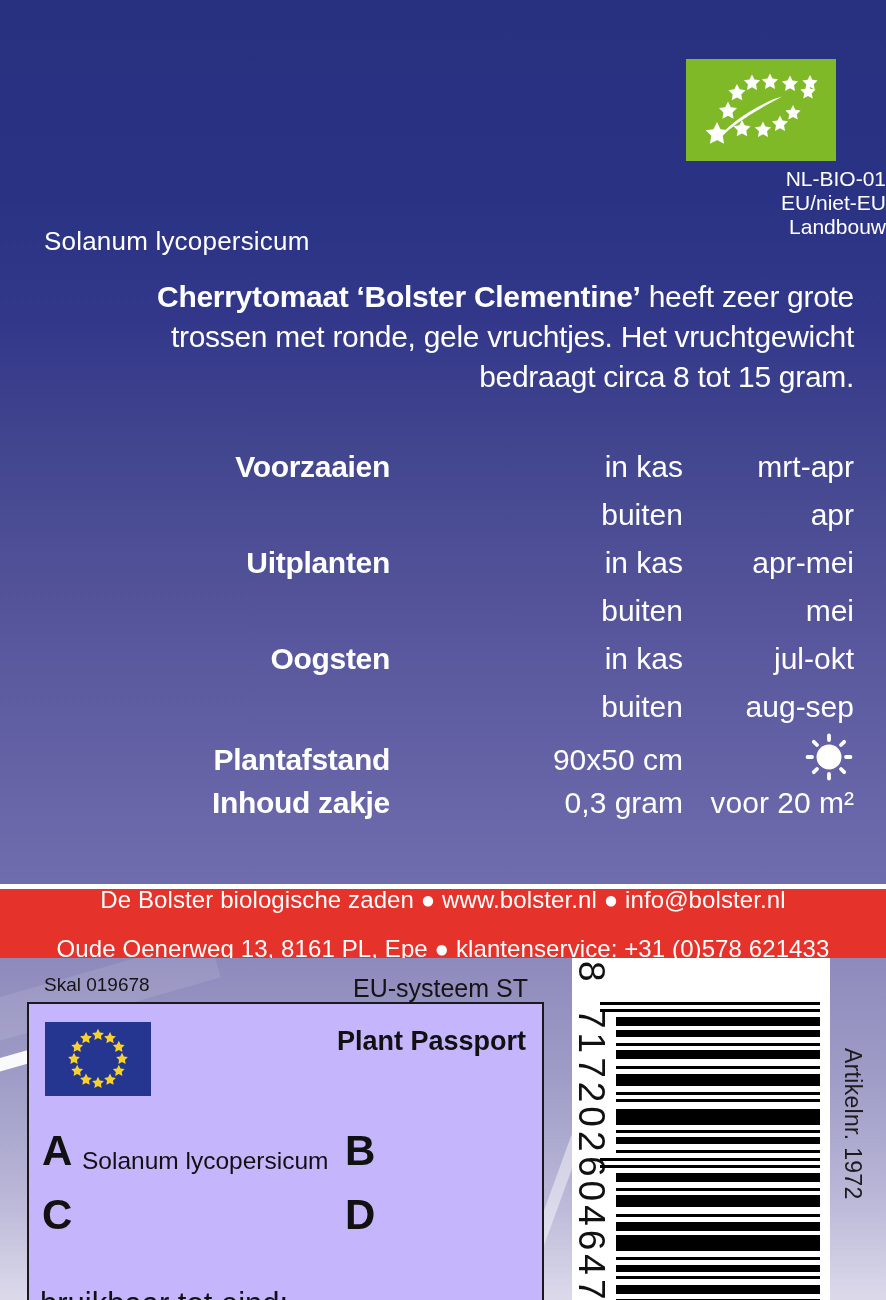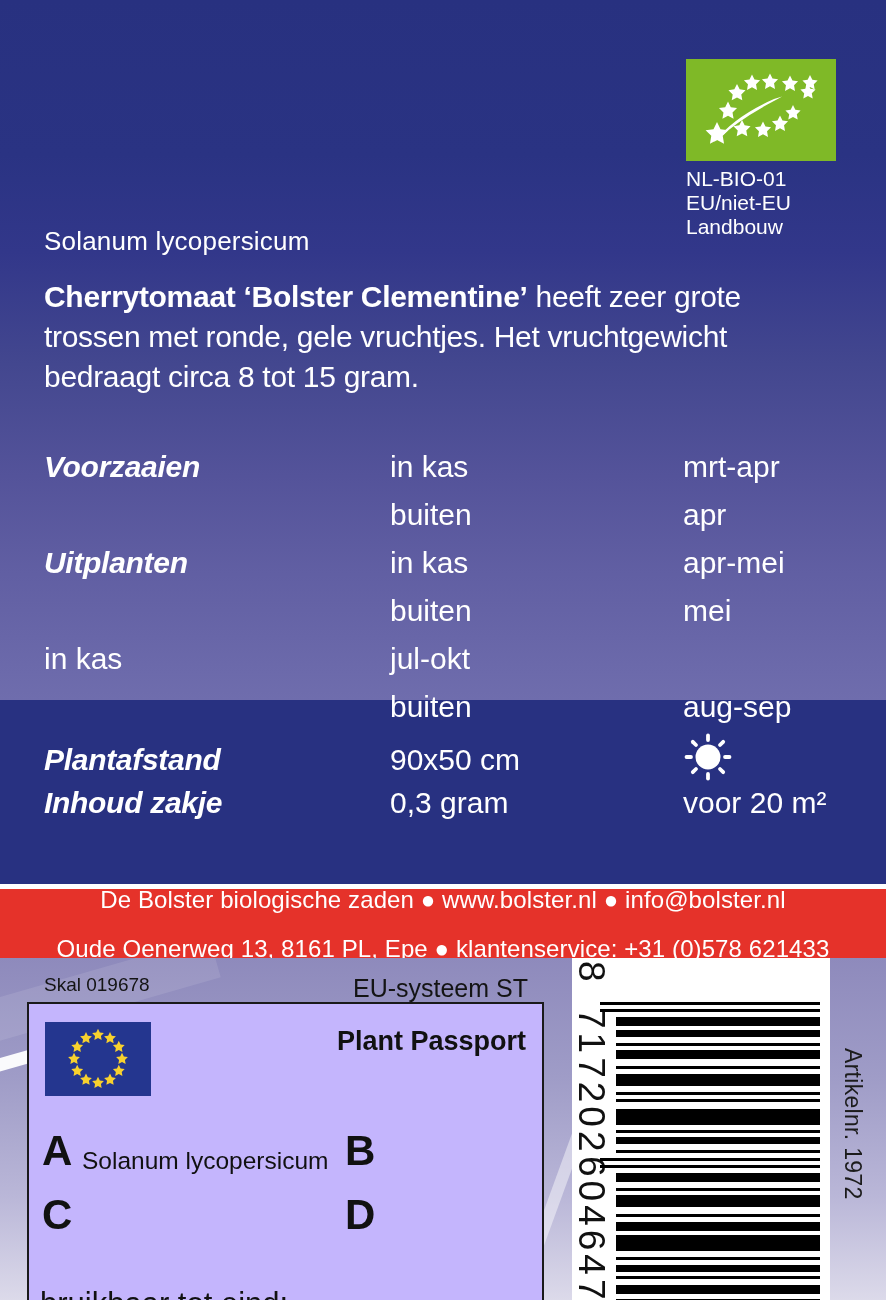--- a/index.html
+++ b/index.html
@@ -3,41 +3,42 @@
 <meta charset="utf-8">
 <style>
   html,body{margin:0;padding:0;background:#444;}
   #page{
     position:relative; width:886px; height:1300px; overflow:hidden;
     font-family:"Liberation Sans", sans-serif;
     background:#283181;
   }
   
   .top-section{
-    position:absolute; left:0; top:0; width:886px; height:700px;
+    position:absolute; left:0; top:0; width:886px; height:884px;
     background:linear-gradient(180deg,#283180 0%, #2a3383 22%, #32378a 36%,
                #43478f 52%, #54539a 68%, #615fa3 82%, #6f6dad 100%);
+    text-align:right;
   }
   .organic-logo{position:absolute; left:686px; top:59px; width:150px; height:102px;}
   .organic-logo-caption{
     position:absolute; left:686px; top:167px; color:#fff; font-size:21px; line-height:24px;
   }
   .species{
     position:absolute; left:44px; top:226px; color:#fff; font-size:26px; letter-spacing:0.2px;
   }
   .description{
     position:absolute; left:44px; top:277px; width:810px; color:#fff;
     font-size:30px; line-height:40px; letter-spacing:-0.3px;
   }
   .description b{font-weight:bold;}
   .grow-table{
     position:absolute; left:44px; top:443px; width:810px; color:#fff; font-size:30px;
   }
   .grow-row{display:grid; grid-template-columns:346px 293px auto; height:48px; align-items:center;}
-  .grow-label{font-weight:bold; letter-spacing:-0.3px;font-style:italic;}
+  .grow-label{font-weight:bold; letter-spacing:-0.3px;}
   .sun-wrap{position:relative; top:1px; left:0;}
   
   .white-sep{position:absolute; left:0; top:884px; width:886px; height:5px; background:#ffffff;}
   .red-band{
     position:absolute; left:0; top:889px; width:886px; height:69px; background:#e5322a;
     display:flex; flex-direction:column; justify-content:center; align-items:center;
     color:#fff; font-size:24px; line-height:31px; letter-spacing:0.1px;gap:18px;
   }
   
   .bottom-section{
@@ -126,20 +127,21 @@
         <span class="grow-label">Uitplanten</span>
         <span>in kas</span>
         <span>apr-mei</span>
       </div>
       <div class="grow-row">
         <span class="grow-label"></span>
         <span>buiten</span>
         <span>mei</span>
       </div>
       <div class="grow-row">
+        <span class="grow-label">Oogsten</span>
         <span>in kas</span>
         <span>jul-okt</span>
       </div>
       <div class="grow-row">
         <span class="grow-label"></span>
         <span>buiten</span>
         <span>aug-sep</span>
       </div>
       <div class="grow-row">
         <span class="grow-label">Plantafstand</span>

